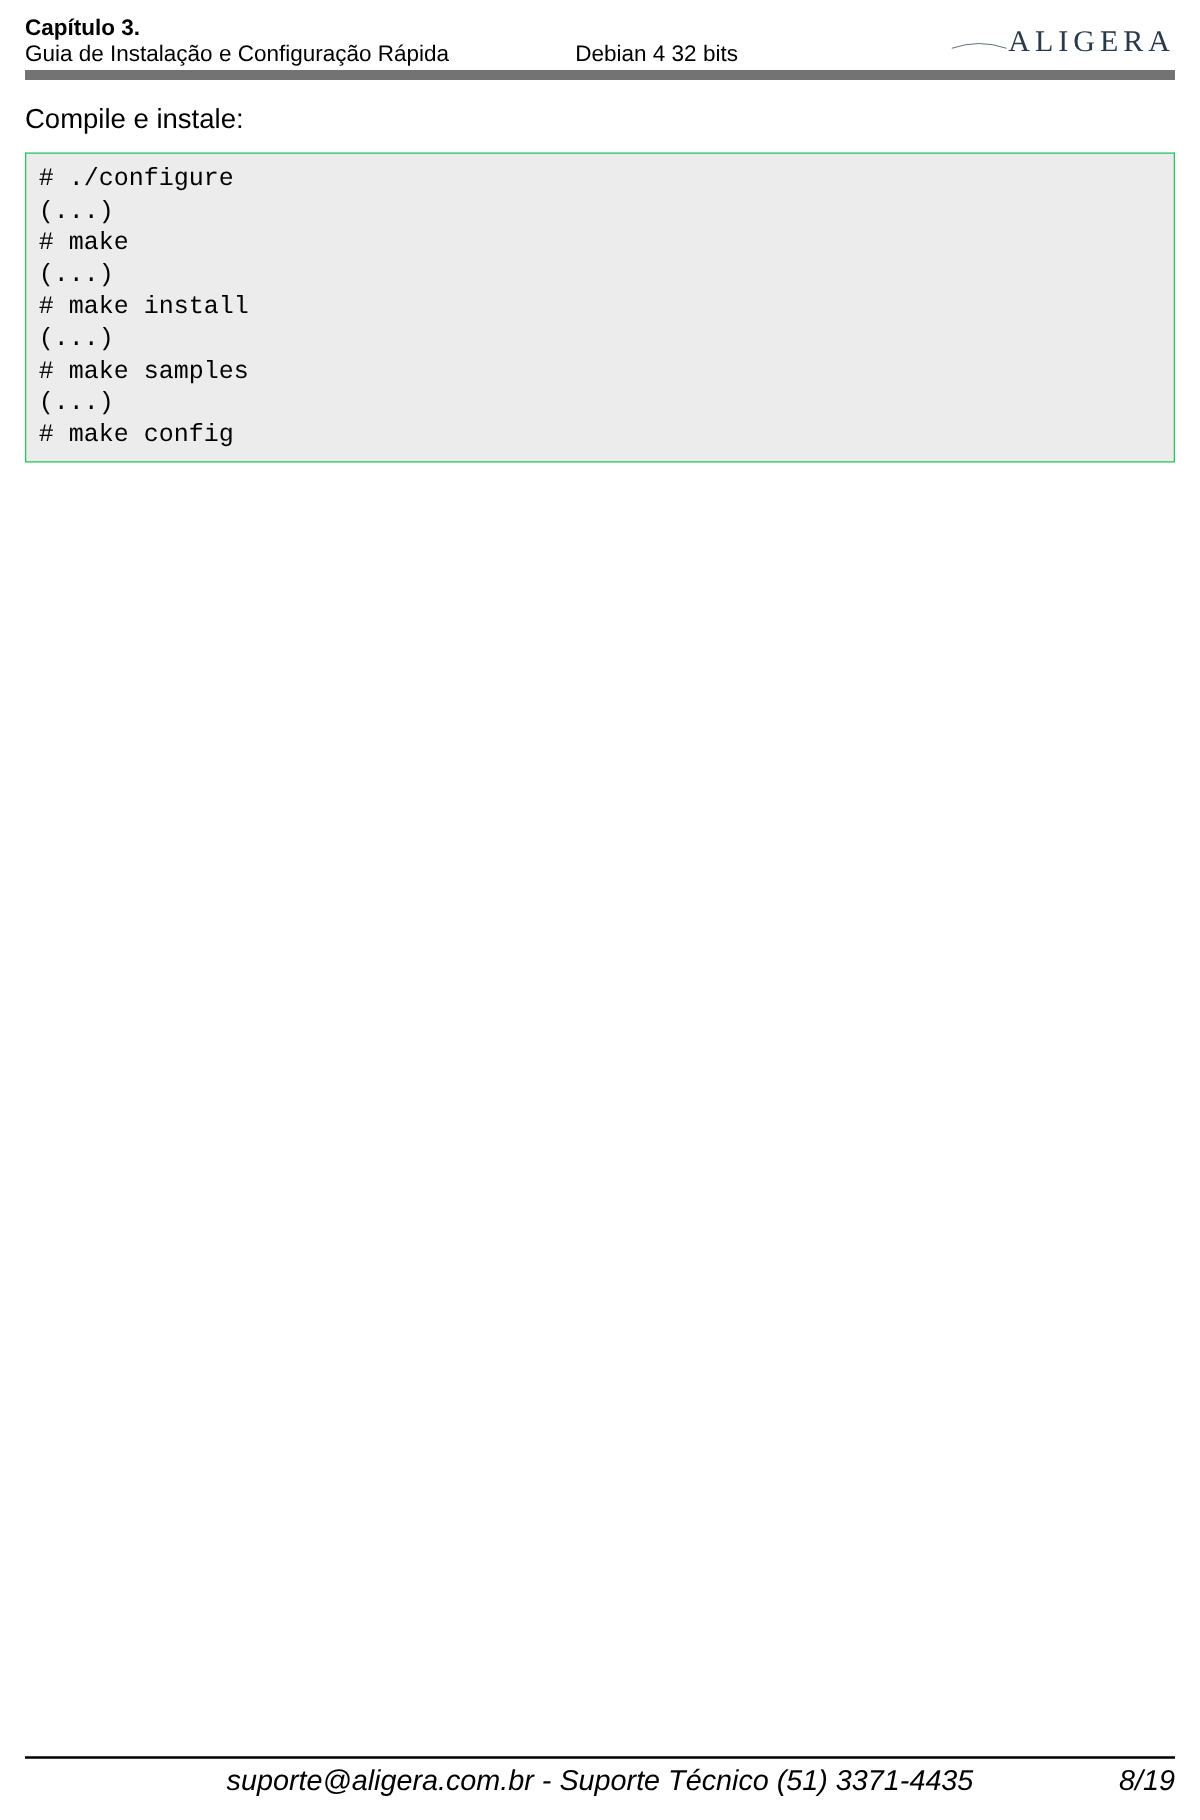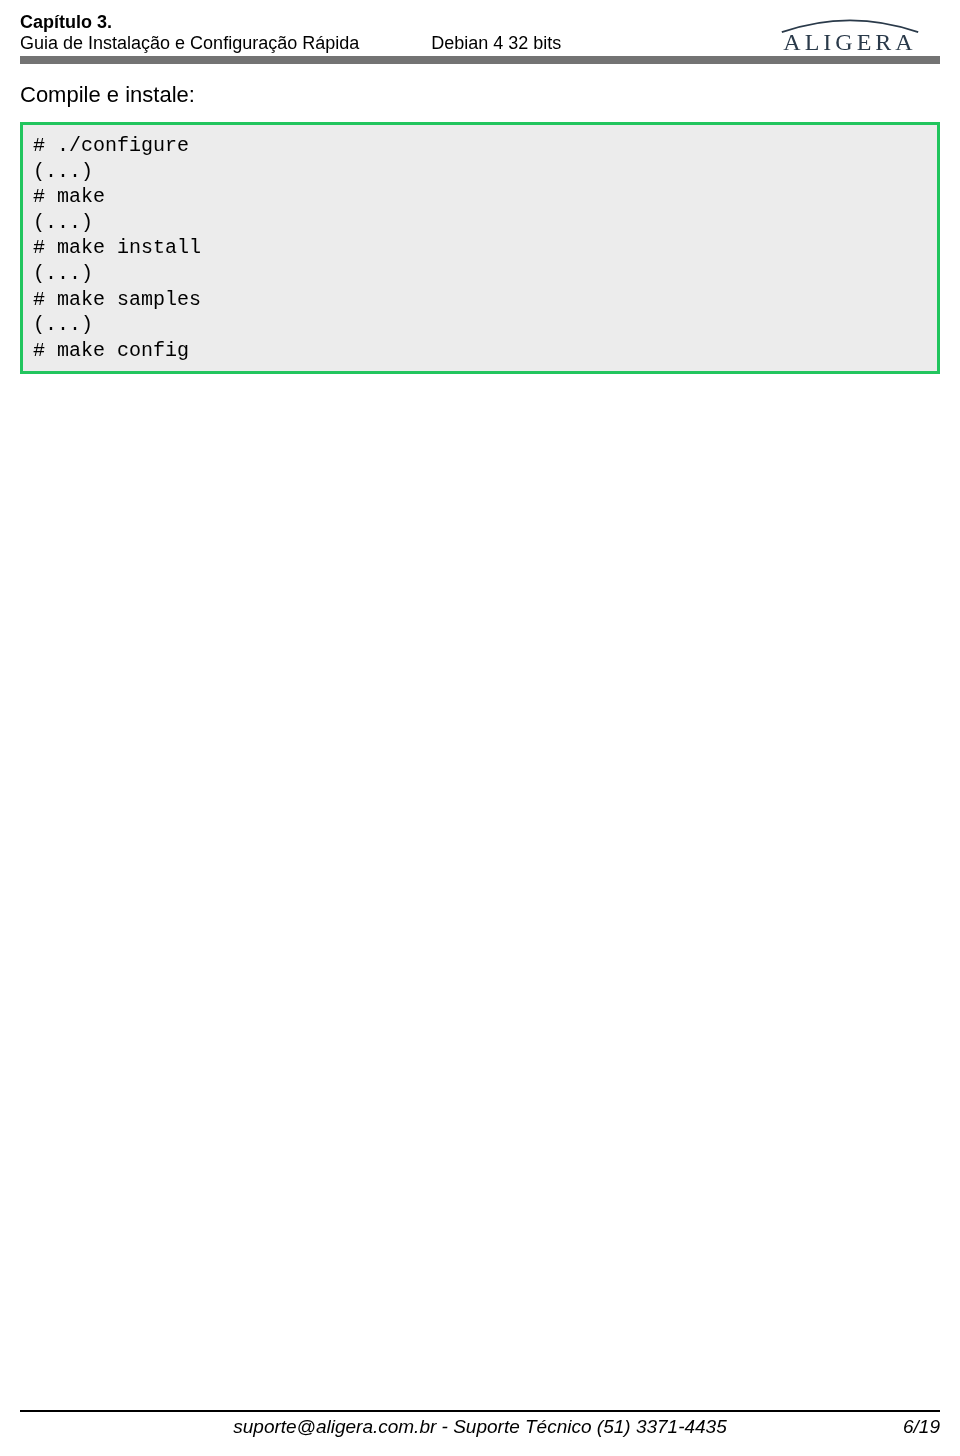--- a/index.html
+++ b/index.html
@@ -26,29 +26,29 @@
   .header-left {
     flex: 1;
   }
   .chapter {
     font-weight: bold;
     font-size: 18px;
   }
   .guide-line {
     display: flex;
     align-items: baseline;
-    gap: 72px;
+    gap: 101px;
     font-size: 18px;
   }
   .logo-wrap {
     width: 180px;
     height: 40px;
     position: relative;
     display: flex;
-    flex-direction: column;
+    flex-direction: row;
     align-items: center;
     justify-content: flex-end;
   }
   .logo-arc {
     width: 160px;
     height: 22px;
     margin-bottom: -4px;
   }
   .logo-text {
     font-family: "Times New Roman", serif;
@@ -56,39 +56,39 @@
     letter-spacing: 4px;
     color: #2a3a4a;
     line-height: 1;
   }
   .body-text {
     margin-top: 18px;
     font-size: 22px;
   }
   .code-block {
     margin-top: 14px;
-    border: 3px solid #22c55e;
+    border: 1px solid #22c55e;
     background: #ececec;
     padding: 8px 10px;
     font-family: "Courier New", Courier, monospace;
     font-size: 20px;
     white-space: pre;
     line-height: 1.28;
   }
   .footer {
     position: absolute;
     left: 20px;
     right: 20px;
     bottom: 18px;
     border-top: 2px solid #000;
     padding-top: 4px;
     display: flex;
     justify-content: space-between;
     font-style: italic;
-    font-size: 19px;
+    font-size: 23px;
   }
   .footer-center {
     position: absolute;
     left: 0;
     right: 0;
     text-align: center;
     pointer-events: none;
   }
   .footer-spacer { visibility: hidden; }
 </style>
@@ -120,15 +120,15 @@
 <span>(...)</span>
 <span># make install</span>
 <span>(...)</span>
 <span># make samples</span>
 <span>(...)</span>
 <span># make config</span></div>
 
   <div class="footer">
     <span class="footer-spacer">.</span>
     <span class="footer-center">suporte@aligera.com.br - Suporte Técnico (51) 3371-4435</span>
-    <span>6/19</span>
+    <span>8/19</span>
   </div>
 </div>
 
 </body></html>

